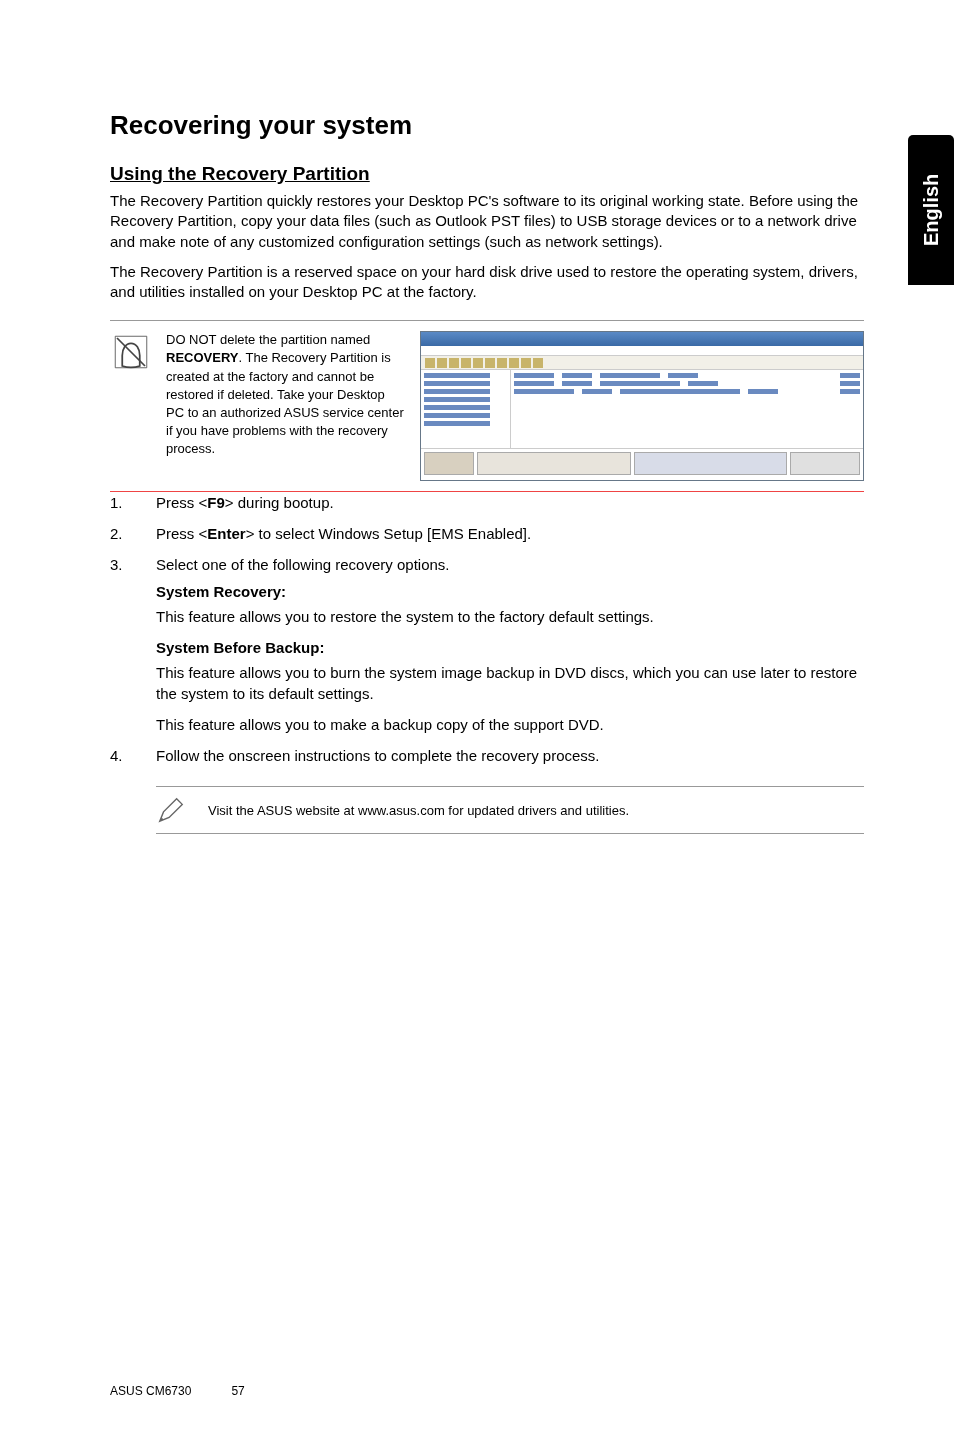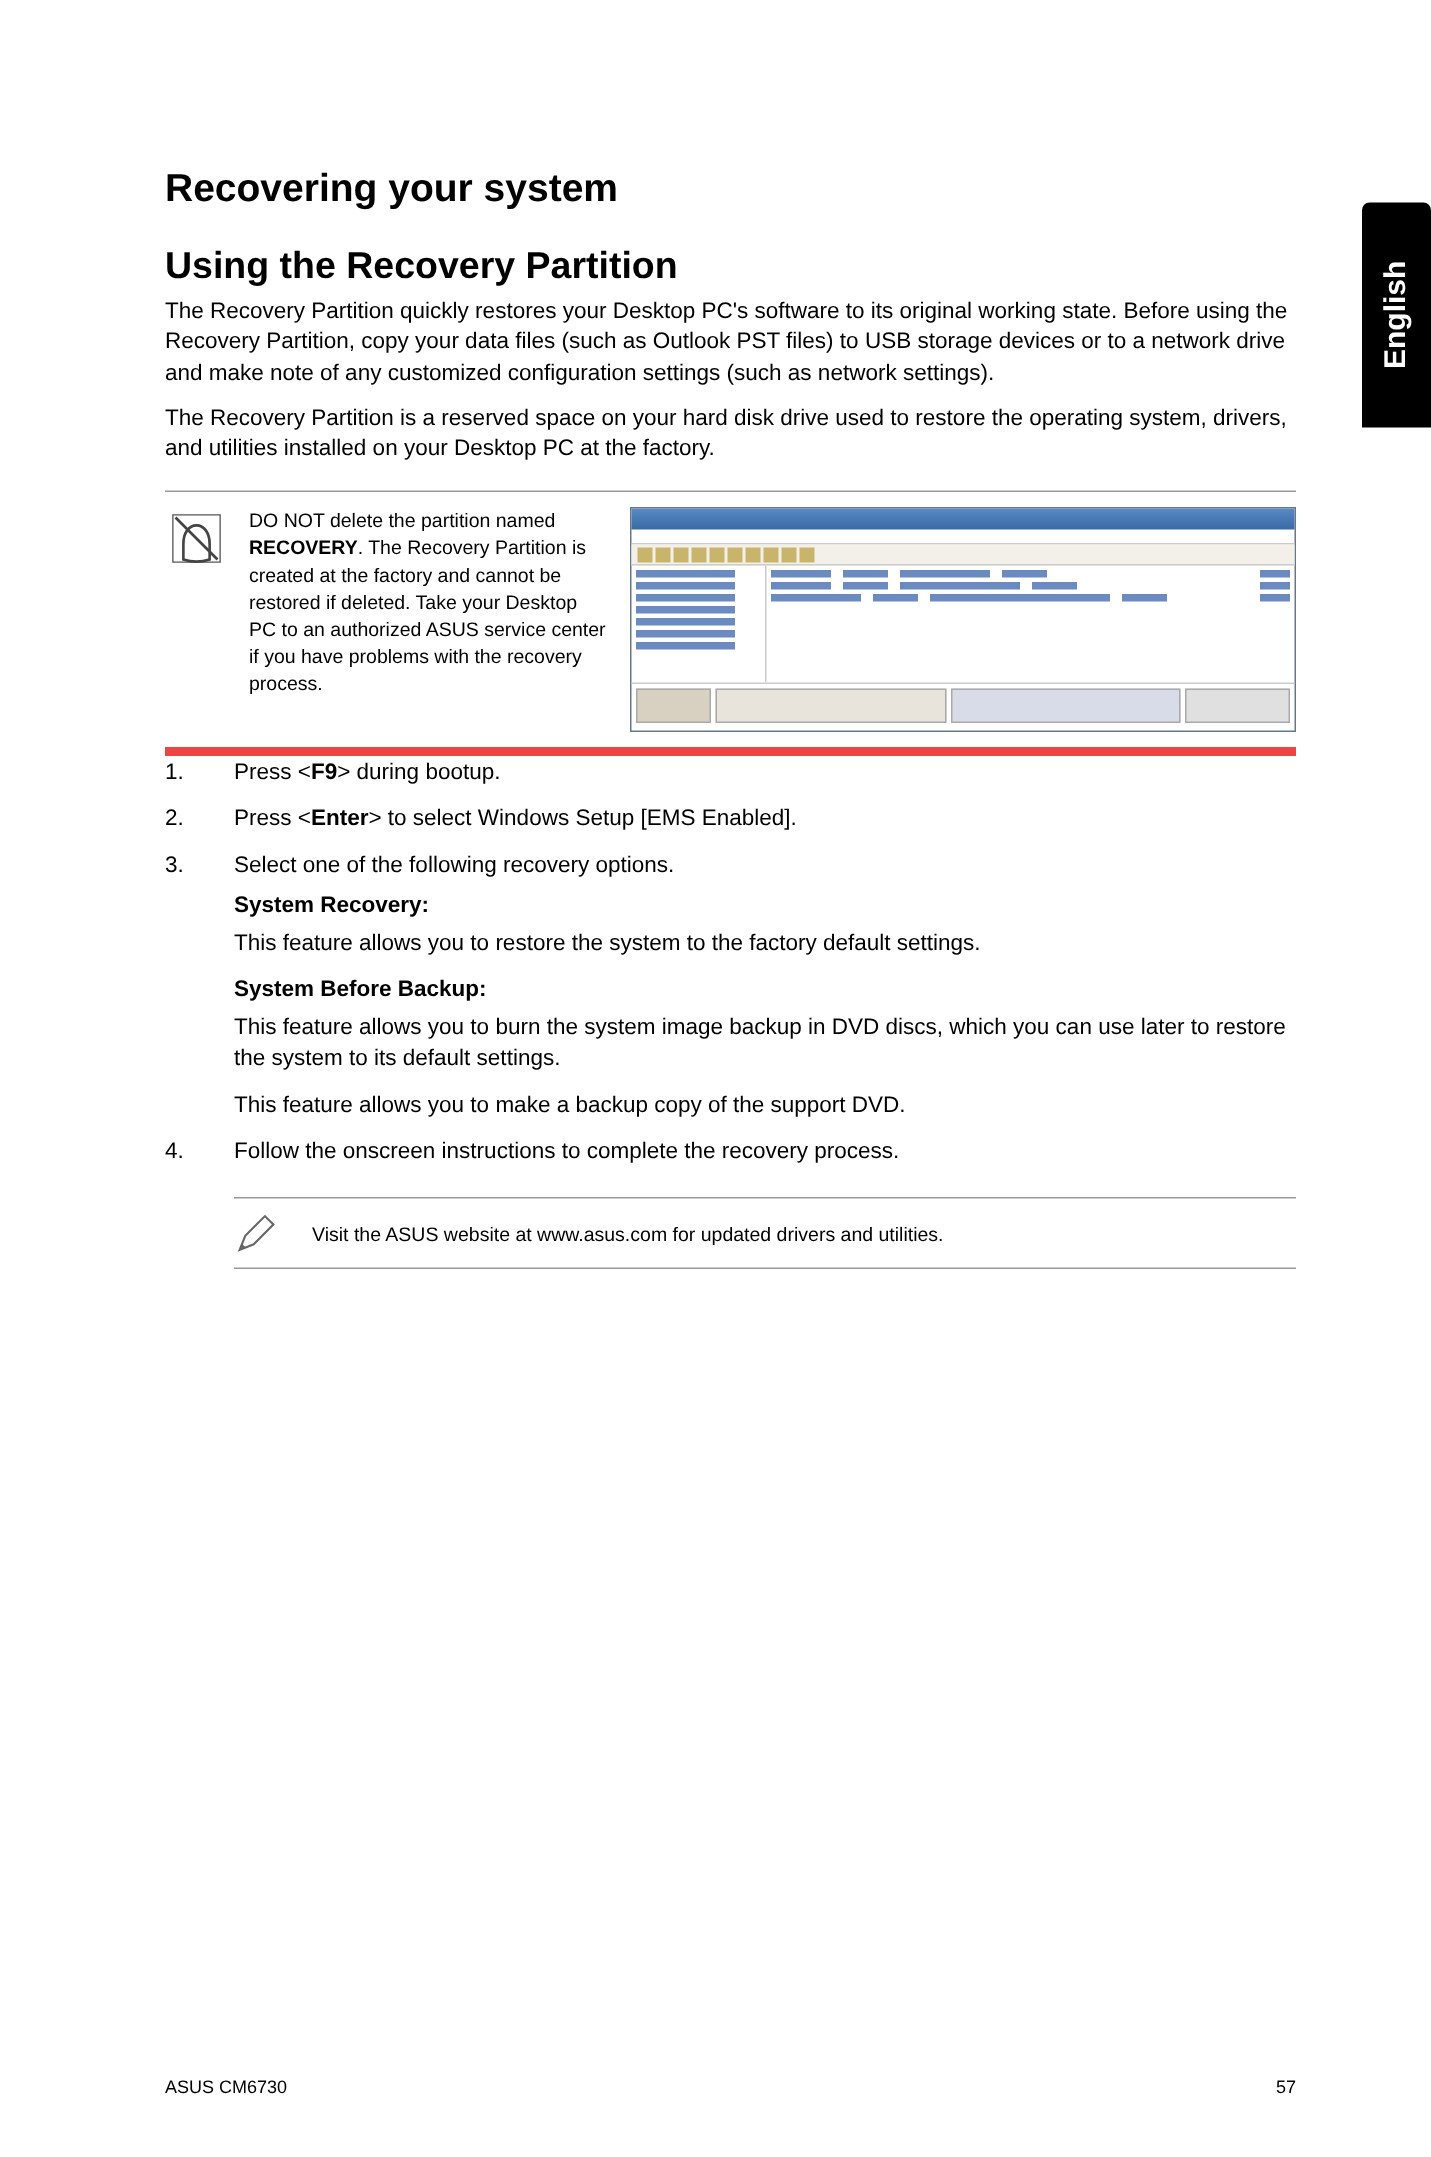--- a/index.html
+++ b/index.html
@@ -33,23 +33,24 @@
       font-weight: bold;
       font-size: 20px;
       border-radius: 0 0 5px 5px;
     }
     h1 {
       font-size: 26px;
       font-weight: bold;
       margin-bottom: 22px;
     }
     h2 {
-      font-size: 25px;
+      font-size: 19px;
       font-weight: bold;
       margin-bottom: 6px;
+      text-decoration: underline;
     }
     h3 {
       font-size: 15.5px;
       font-weight: bold;
       margin-top: 6px;
       margin-bottom: 6px;
     }
     .body-text {
       font-size: 15px;
       line-height: 1.35;
@@ -60,21 +61,21 @@
       font-size: 13px;
       line-height: 1.4;
       width: 240px;
       flex-shrink: 0;
     }
     .callout-wrapper {
       margin-top: 18px;
     }
     .callout-frame {
       border-top: 1px solid #999;
-      border-bottom: 6px solid #ef4444;
+      border-bottom: 1px solid #ef4444;
       padding: 10px 0 10px 0;
       display: flex;
       gap: 14px;
       align-items: flex-start;
     }
     .icon-box {
       width: 42px;
       flex-shrink: 0;
     }
     .icon-box svg { display: block; }
@@ -140,25 +141,25 @@
       gap: 18px;
       border-top: 1px solid #999;
       border-bottom: 1px solid #999;
       padding: 8px 0;
       margin-top: 20px;
       margin-left: 46px;
     }
     .note-text { font-size: 13px; }
     .footer {
       display: flex;
-      justify-content: space-between;
       font-size: 12px;
       border-top: none;
       padding-top: 20px;
       margin-top: auto;
+      gap: 40px;
     }
   </style>
 </head>
 <body>
 
 <div class="side-tab">English</div>
 
 <div class="page">
   <div class="content-area">
     <h1>Recovering your system</h1>

